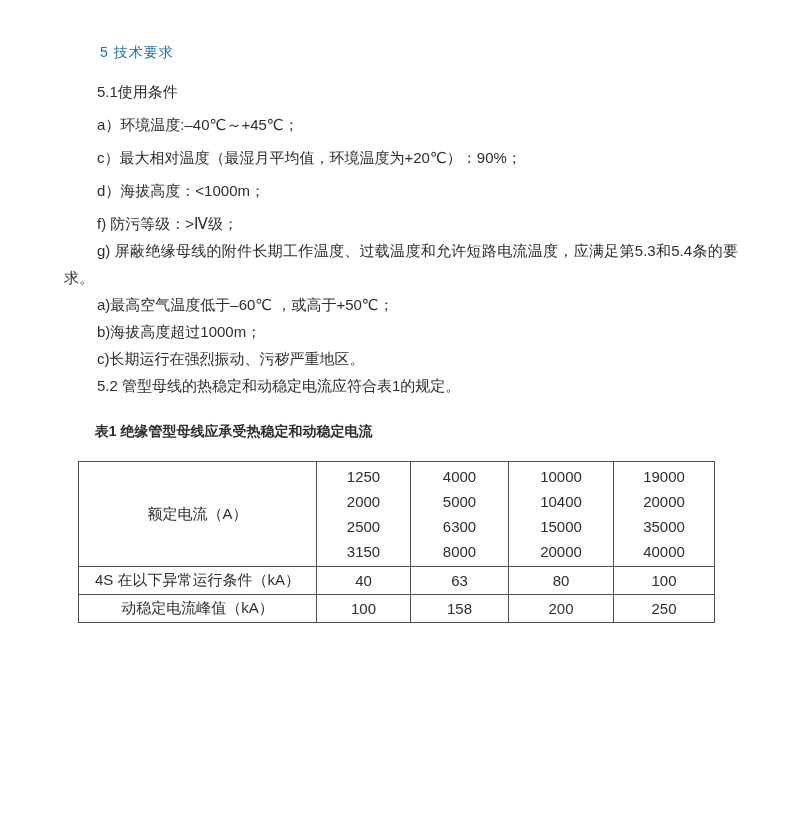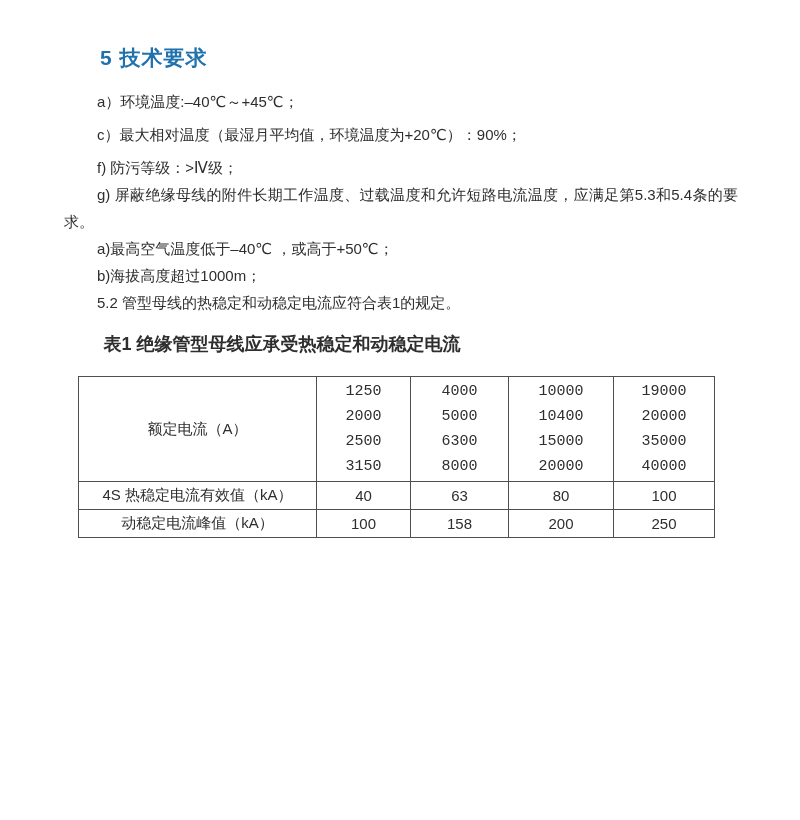--- a/index.html
+++ b/index.html
@@ -8,72 +8,75 @@
     position:relative;
     width:800px; height:820px;
     background:#ffffff;
     color:#2e2e2e;
     font-family:"Liberation Sans","DejaVu Sans",sans-serif;
     overflow:hidden;
   }
   .content { padding:44px 62px 0 64px; }
   .doc-title {
     color:#1f72ad;
-    font-size:21px;
-    font-weight:bold;
+    font-size:14px;
+    font-weight:normal;
     padding-left:36px;
     margin-bottom:16px;
     letter-spacing:1px;
   }
   .line {
     font-size:15px;
     line-height:27px;
     text-indent:2.2em;
     text-align:justify;
     margin:0;
   }
   .spaced { margin:6px 0; }
   .caption {
-    font-size:18px;
+    font-size:14px;
     font-weight:bold;
     text-indent:2.2em;
-    margin-top:16px;
+    margin-top:24px;
   }
   table.spec {
     margin:20px 0 0 14px;
     border-collapse:collapse;
     table-layout:fixed;
     width:636px;
   }
   table.spec td {
     border:1.5px solid #4f4f4f;
     text-align:center;
     vertical-align:middle;
     font-size:15px;
     color:#2e2e2e;
     padding:2px 0;
   }
   td.row-label { font-size:15px; }
-  .stack div { line-height:25px;font-family:Liberation Mono, monospace; }
+  .stack div { line-height:25px; }
   tr.value-row td { height:28px; }
 </style>
 </head>
 <body>
 
 <div class="page">
   <div class="content">
 
     <h1 class="doc-title">5  技术要求</h1>
 
+    <p class="line">5.1使用条件</p>
     <p class="line spaced">a）环境温度:–40℃～+45℃；</p>
     <p class="line spaced">c）最大相对温度（最湿月平均值，环境温度为+20℃）：90%；</p>
+    <p class="line spaced">d）海拔高度：&lt;1000m；</p>
     <p class="line">f) 防污等级：&gt;Ⅳ级；</p>
     <p class="line">g) 屏蔽绝缘母线的附件长期工作温度、过载温度和允许短路电流温度，应满足第5.3和5.4条的要求。</p>
-    <p class="line">a)最高空气温度低于–40℃ ，或高于+50℃；</p>
+    <p class="line">a)最高空气温度低于–60℃ ，或高于+50℃；</p>
     <p class="line">b)海拔高度超过1000m；</p>
+    <p class="line">c)长期运行在强烈振动、污秽严重地区。</p>
     <p class="line">5.2 管型母线的热稳定和动稳定电流应符合表1的规定。</p>
 
     <p class="caption">表1 绝缘管型母线应承受热稳定和动稳定电流</p>
 
     <table class="spec">
       <colgroup>
         <col style="width:238px">
         <col style="width:94px">
         <col style="width:98px">
         <col style="width:105px">
@@ -109,21 +112,21 @@
           <td>
             <div class="stack">
               <div>19000</div>
               <div>20000</div>
               <div>35000</div>
               <div>40000</div>
             </div>
           </td>
         </tr>
         <tr class="value-row">
-          <td class="row-label">4S 热稳定电流有效值（kA）</td>
+          <td class="row-label">4S 在以下异常运行条件（kA）</td>
           <td>40</td>
           <td>63</td>
           <td>80</td>
           <td>100</td>
         </tr>
         <tr class="value-row">
           <td class="row-label">动稳定电流峰值（kA）</td>
           <td>100</td>
           <td>158</td>
           <td>200</td>

